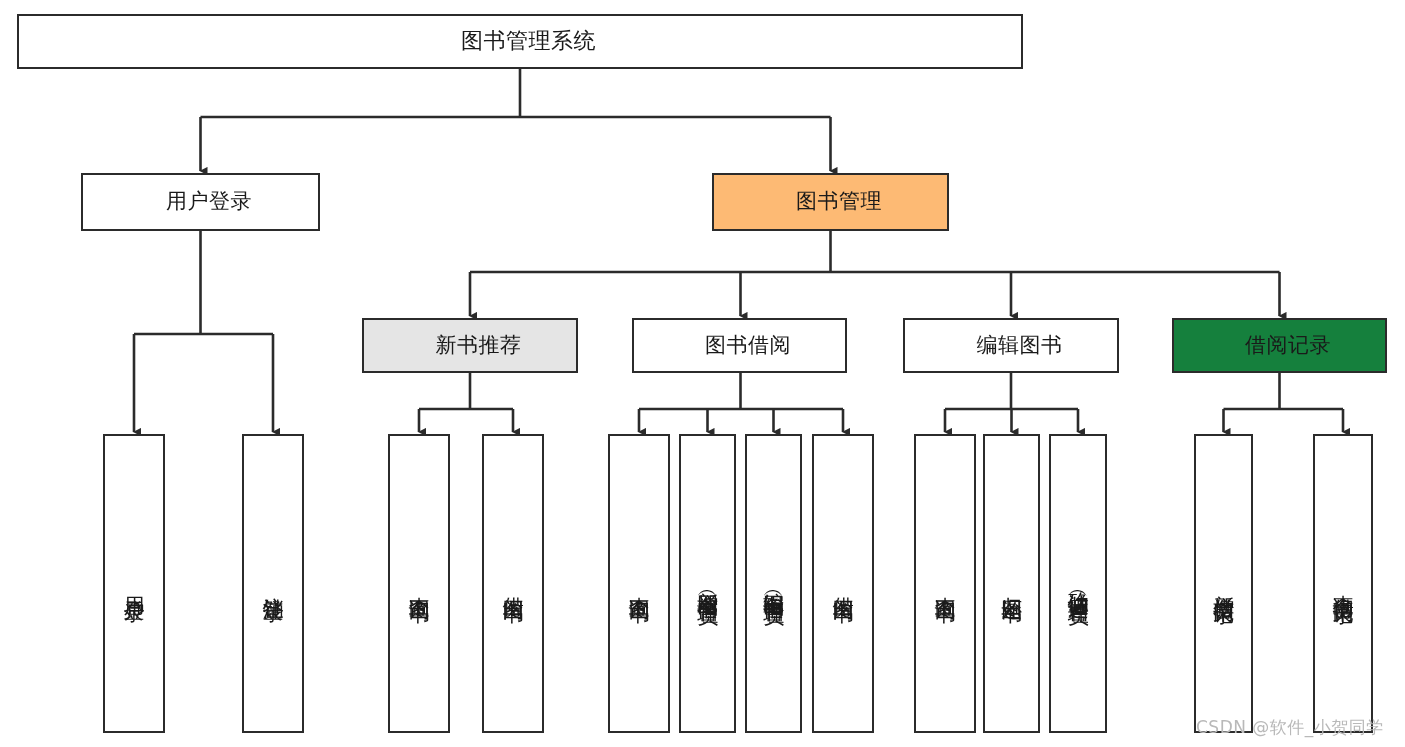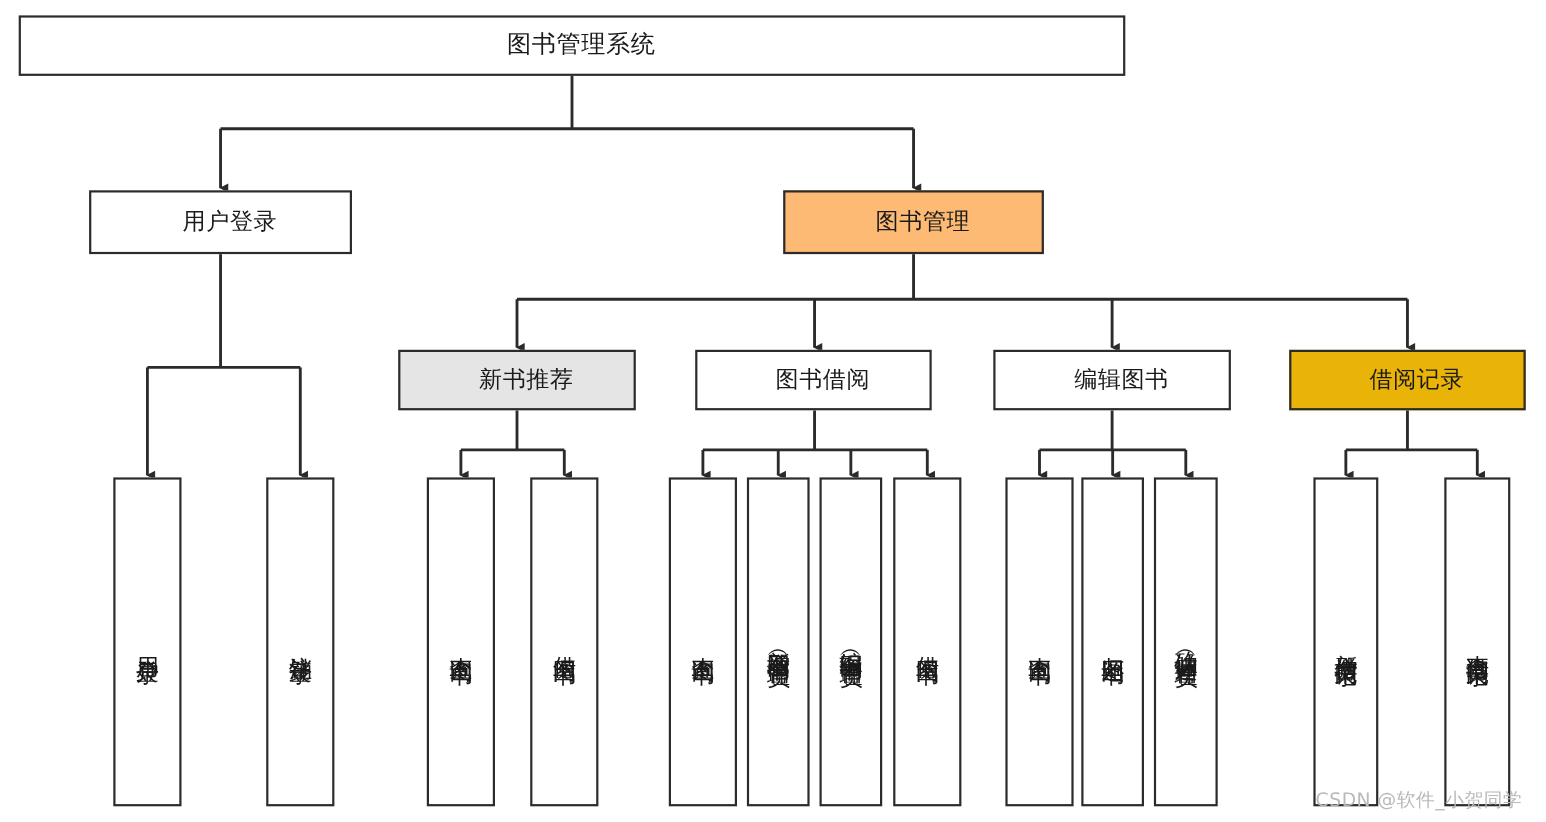--- a/index.html
+++ b/index.html
@@ -130,21 +130,21 @@
       </div>
       <div class="node node-h" style="left: 362px; top: 318px; width: 216px; height: 55px; border-color: rgb(43, 43, 43); background: #e5e5e5; color: rgb(26, 26, 26);">
         <span class="node-label">新书推荐</span>
       </div>
       <div class="node node-h" style="left: 632px; top: 318px; width: 215px; height: 55px; border-color: rgb(43, 43, 43); background: rgb(255, 255, 255); color: rgb(26, 26, 26);">
         <span class="node-label">图书借阅</span>
       </div>
       <div class="node node-h" style="left: 903px; top: 318px; width: 216px; height: 55px; border-color: rgb(43, 43, 43); background: rgb(255, 255, 255); color: rgb(26, 26, 26);">
         <span class="node-label">编辑图书</span>
       </div>
-      <div class="node node-h" style="left: 1172px; top: 318px; width: 215px; height: 55px; border-color: rgb(43, 43, 43); background: #eab308; color: rgb(26, 26, 26);">
+      <div class="node node-h" style="left: 1172px; top: 318px; width: 215px; height: 55px; border-color: rgb(43, 43, 43); background: #15803d; color: rgb(26, 26, 26);">
         <span class="node-label">借阅记录</span>
       </div>
       <div class="node node-v" style="left: 103px; top: 434px; width: 62px; height: 299px; border-color: rgb(43, 43, 43); background: rgb(255, 255, 255); color: rgb(26, 26, 26);">
         <span class="node-label">用户登录</span>
       </div>
       <div class="node node-v" style="left: 242px; top: 434px; width: 62px; height: 299px; border-color: rgb(43, 43, 43); background: rgb(255, 255, 255); color: rgb(26, 26, 26);">
         <span class="node-label">注销登录</span>
       </div>
       <div class="node node-v" style="left: 388px; top: 434px; width: 62px; height: 299px; border-color: rgb(43, 43, 43); background: rgb(255, 255, 255); color: rgb(26, 26, 26);">
         <span class="node-label">查询图书</span>

